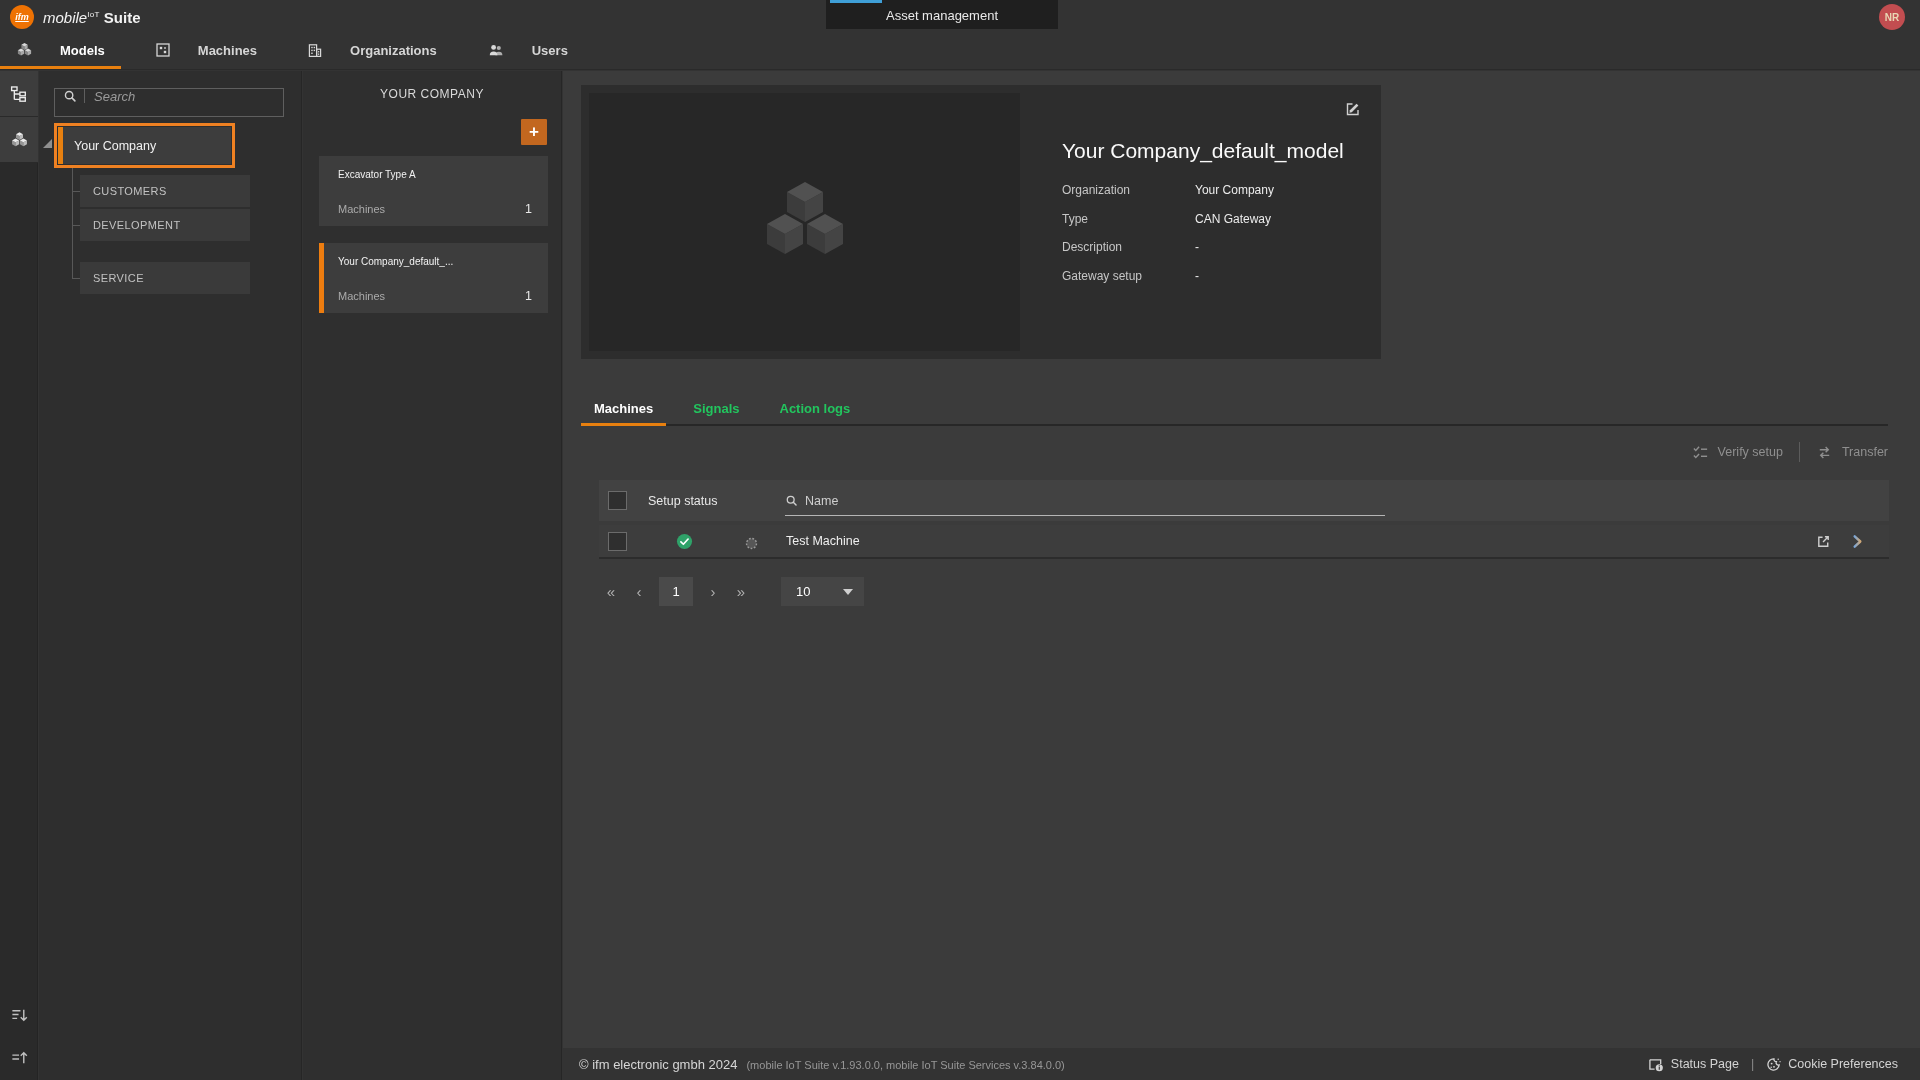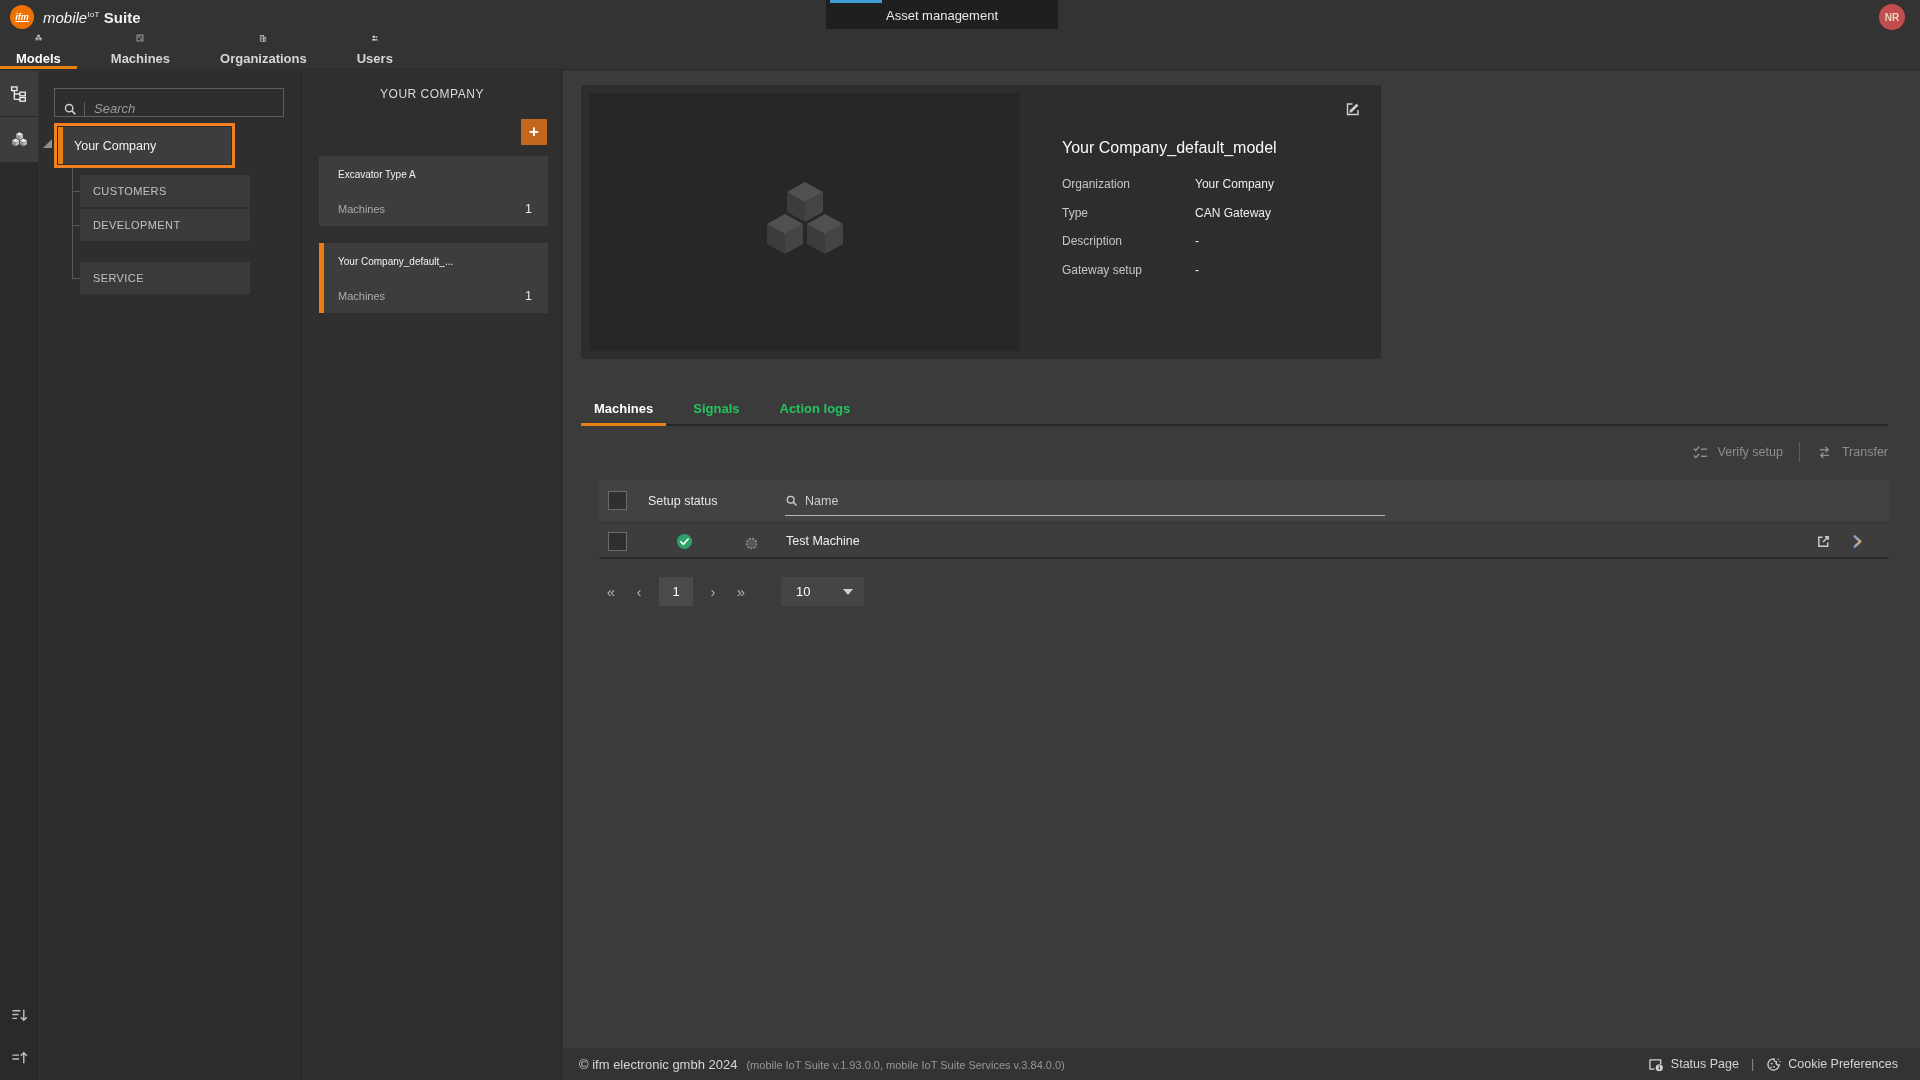--- a/index.html
+++ b/index.html
@@ -22,41 +22,41 @@
   .page-strip .accent { position:absolute; left:4px; top:0; width:52px; height:3px; background:#3f9fd7; }
   .page-strip .txt { position:absolute; left:0; right:0; top:0; height:29px; line-height:31px;
                      text-align:center; font-size:13px; color:#e9e9e9; }
   .avatar { position:absolute; right:15px; top:4px; width:26px; height:26px; border-radius:50%;
             background:#c24d50; color:#e9d7b4; font-size:10px; font-weight:bold;
             display:flex; align-items:center; justify-content:center; cursor:pointer; }
 
   
   .navbar { position:absolute; left:0; top:34px; right:0; height:36px; background:#333333;
             display:flex; align-items:stretch; border-bottom:1px solid #2a2a2a; }
-  .nav-item { display:flex; align-items:center; gap:9px; padding:0 16px; font-size:13px;
-              font-weight:600; color:#d6d6d6; cursor:pointer; border-bottom:3px solid transparent;flex-direction:column; }
+  .nav-item { display:flex; align-items:center; gap:27px; padding:0 16px; font-size:13px;
+              font-weight:600; color:#d6d6d6; cursor:pointer; border-bottom:3px solid transparent; }
   .nav-item + .nav-item { margin-left:18px; }
   .nav-item.active { color:#ffffff; border-bottom-color:#e8800f; }
   .nav-item svg { color:#d9d9d9; }
 
   
   .rail { position:absolute; left:0; top:71px; bottom:0; width:38px; background:#2a2a2a;
           border-right:1px solid #242424; }
   .rail-tile { width:38px; height:46px; display:flex; align-items:center; justify-content:center;
                cursor:pointer; background:#3d3d3d; border-bottom:1px solid #2a2a2a; color:#ececec; }
   .rail-bottom { position:absolute; left:0; bottom:0; width:38px; }
   .rail-ic { width:38px; height:34px; display:flex; align-items:center; justify-content:center;
              color:#c0c0c0; cursor:pointer; }
   .rail-bottom .gap { height:8px; }
 
   
   .sidebar { position:absolute; left:39px; top:71px; bottom:0; width:263px; background:#2e2e2e;
              border-right:1px solid #262626; }
   .searchbox { position:absolute; left:15px; top:17px; width:230px; height:29px;
-               border:1px solid #5f5f5f; display:flex; align-items:flex-end; }
+               border:1px solid #5f5f5f; display:flex; align-items:flex-start; }
   .searchbox .icell { width:30px; display:flex; align-items:center; justify-content:center;
                       border-right:1px solid #5f5f5f; color:#cfcfcf; }
   .searchbox input { flex:1; background:transparent; border:none; outline:none; color:#e0e0e0;
                      font-size:13px; padding:0 9px; font-family:inherit; }
   .searchbox input::placeholder { color:#9a9a9a; font-style:italic; }
   .tree-expander { position:absolute; left:4px; top:68px; width:0; height:0; cursor:pointer;
                    border-left:9px solid transparent; border-bottom:9px solid #8f8f8f; }
   .tree-root-outline { position:absolute; left:15px; top:52px; width:181px; height:45px;
                        border:3px solid #ef8122; cursor:pointer; }
   .tree-root-item { position:absolute; left:1px; top:1px; right:1px; bottom:1px; background:#3d3d3d;
@@ -90,21 +90,21 @@
   .model-card .stat .v { font-size:12.5px; color:#e8e8e8; }
 
   
   .content { position:absolute; left:563px; top:71px; right:0; bottom:0; background:#3b3b3b; }
 
   .detail-card { position:absolute; left:18px; top:14px; width:800px; height:274px; background:#2d2d2d; }
   .detail-img { position:absolute; left:8px; top:8px; width:431px; height:258px; background:#272727;
                 display:flex; align-items:center; justify-content:center; color:#515151; }
   .edit-btn { position:absolute; right:20px; top:16px; color:#d0d0d0; cursor:pointer; }
   .detail-info { position:absolute; left:481px; top:0; right:16px; }
-  .detail-title { margin-top:54px; font-size:16px; font-weight:400; color:#fafafa; white-space:nowrap; }
+  .detail-title { margin-top:54px; font-size:21px; font-weight:400; color:#fafafa; white-space:nowrap; }
   .detail-rows { margin-top:20px; }
   .detail-row { display:flex; height:28.5px; }
   .detail-row .k { width:133px; font-size:12px; color:#c6c6c6; }
   .detail-row .v { font-size:12px; color:#ececec; white-space:nowrap; }
 
   .tabsbar { position:absolute; left:18px; top:322px; right:32px; height:33px;
              border-bottom:2px solid #272727; display:flex; }
   .tab { padding:0 13px; display:flex; align-items:center; font-size:13px; font-weight:600;
          color:#22c55e; cursor:pointer; border-bottom:3px solid transparent; margin-bottom:-2px; }
   .tab + .tab { margin-left:14px; }

